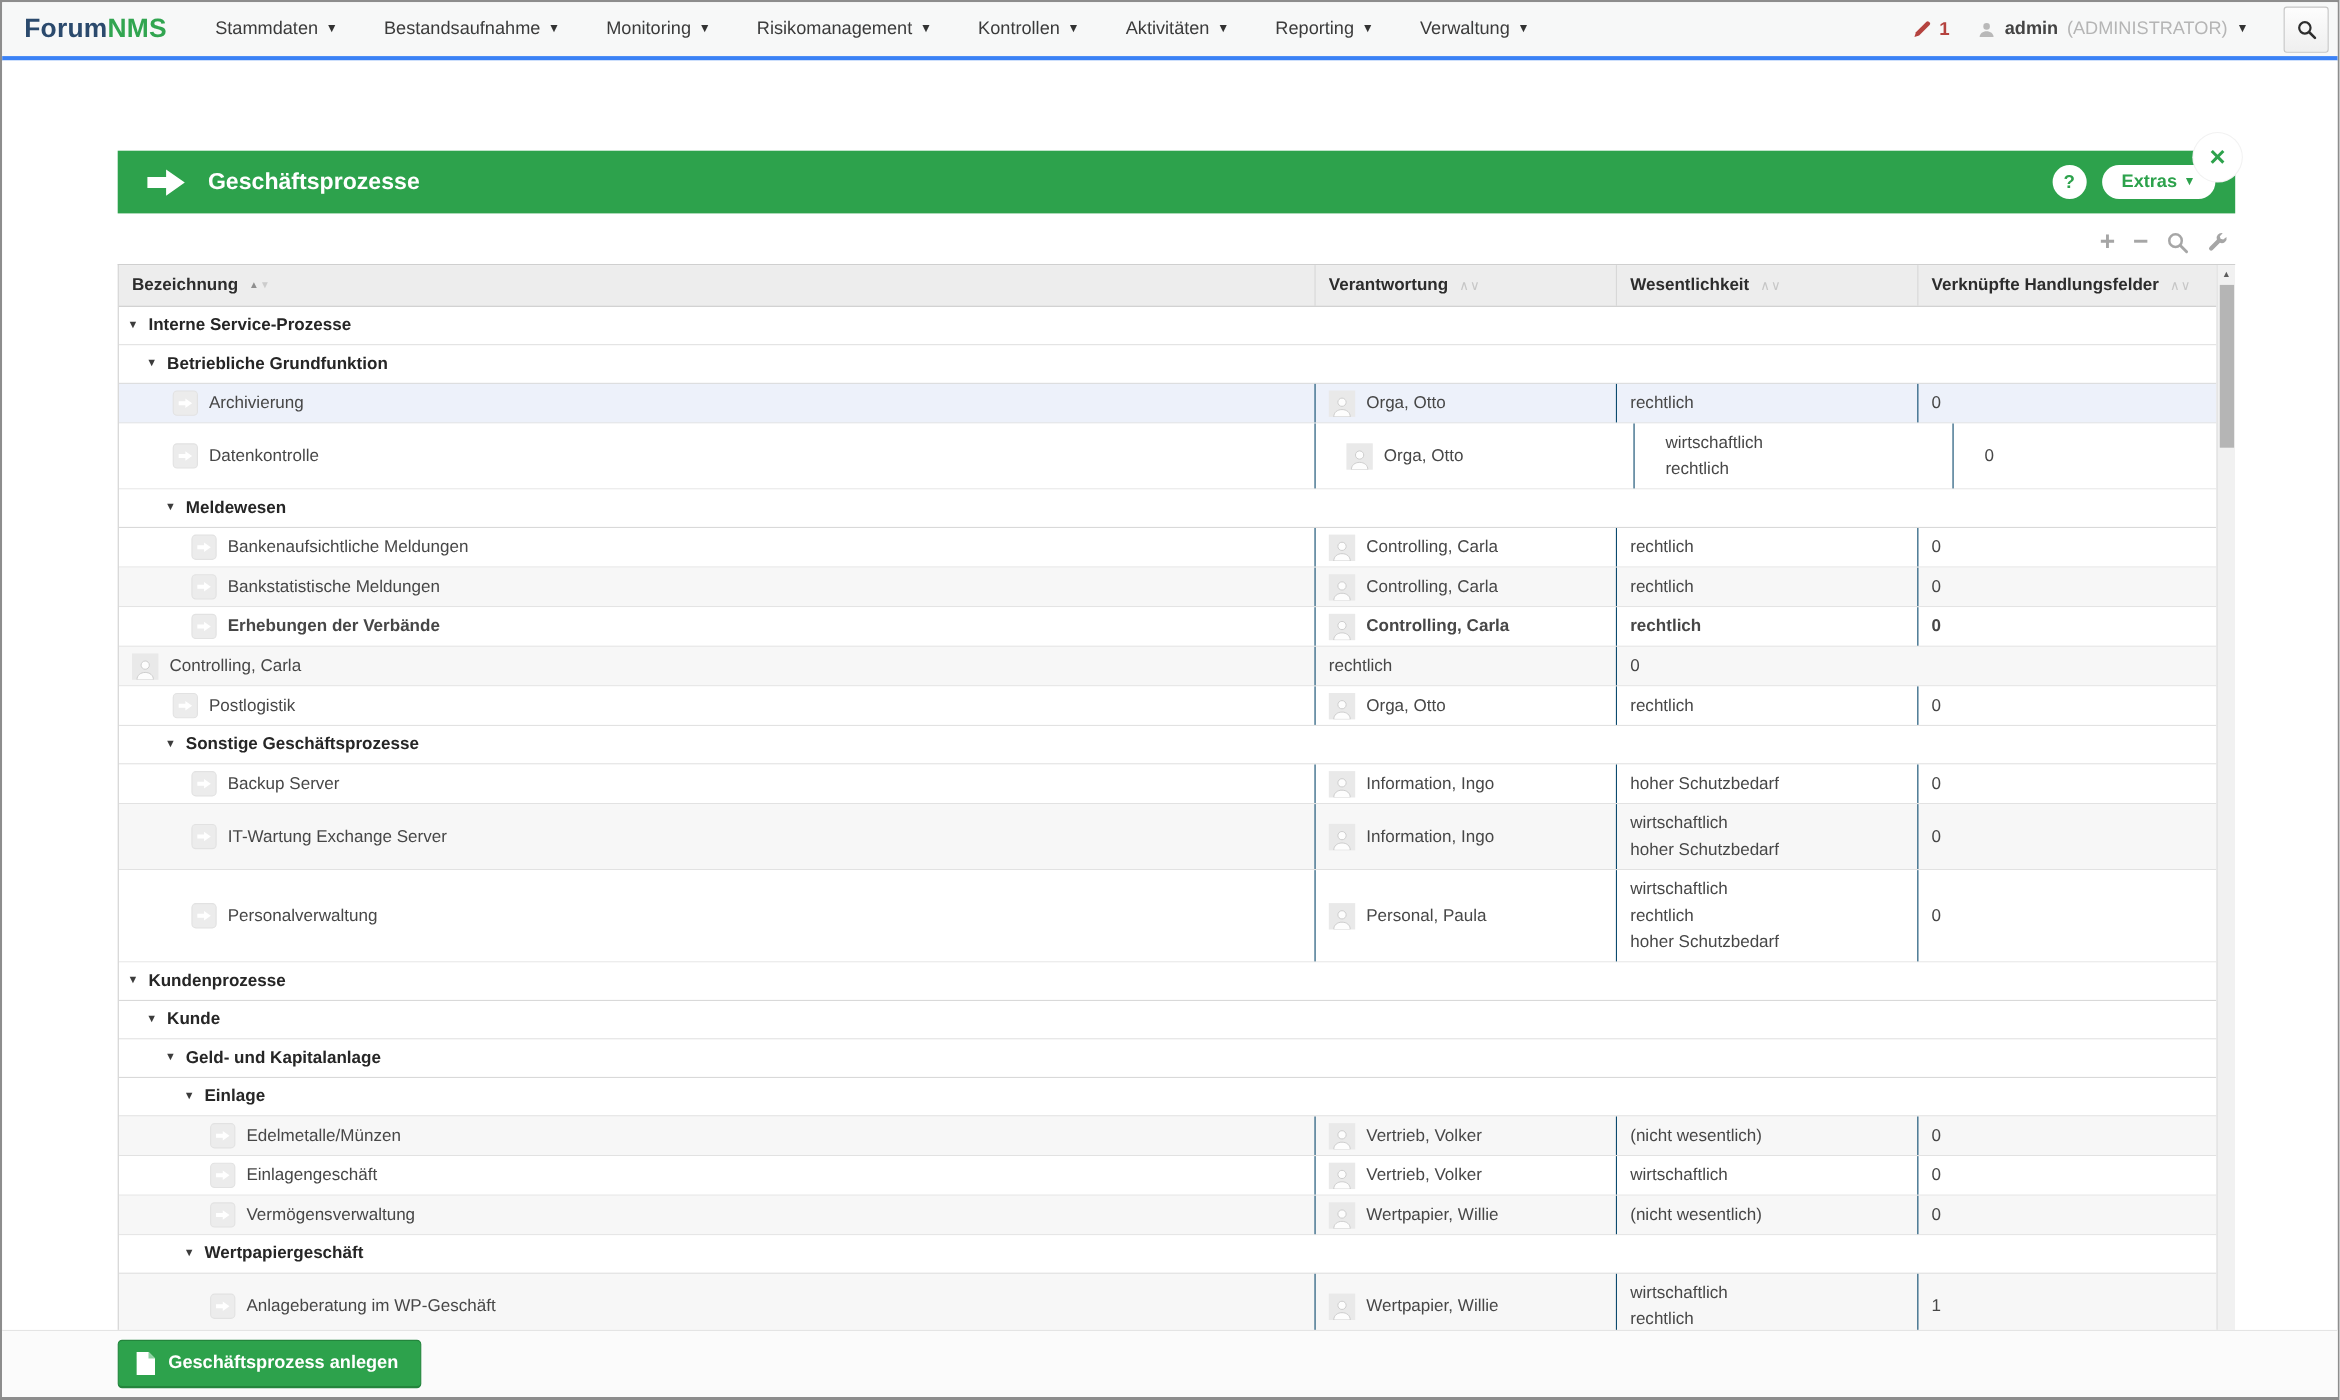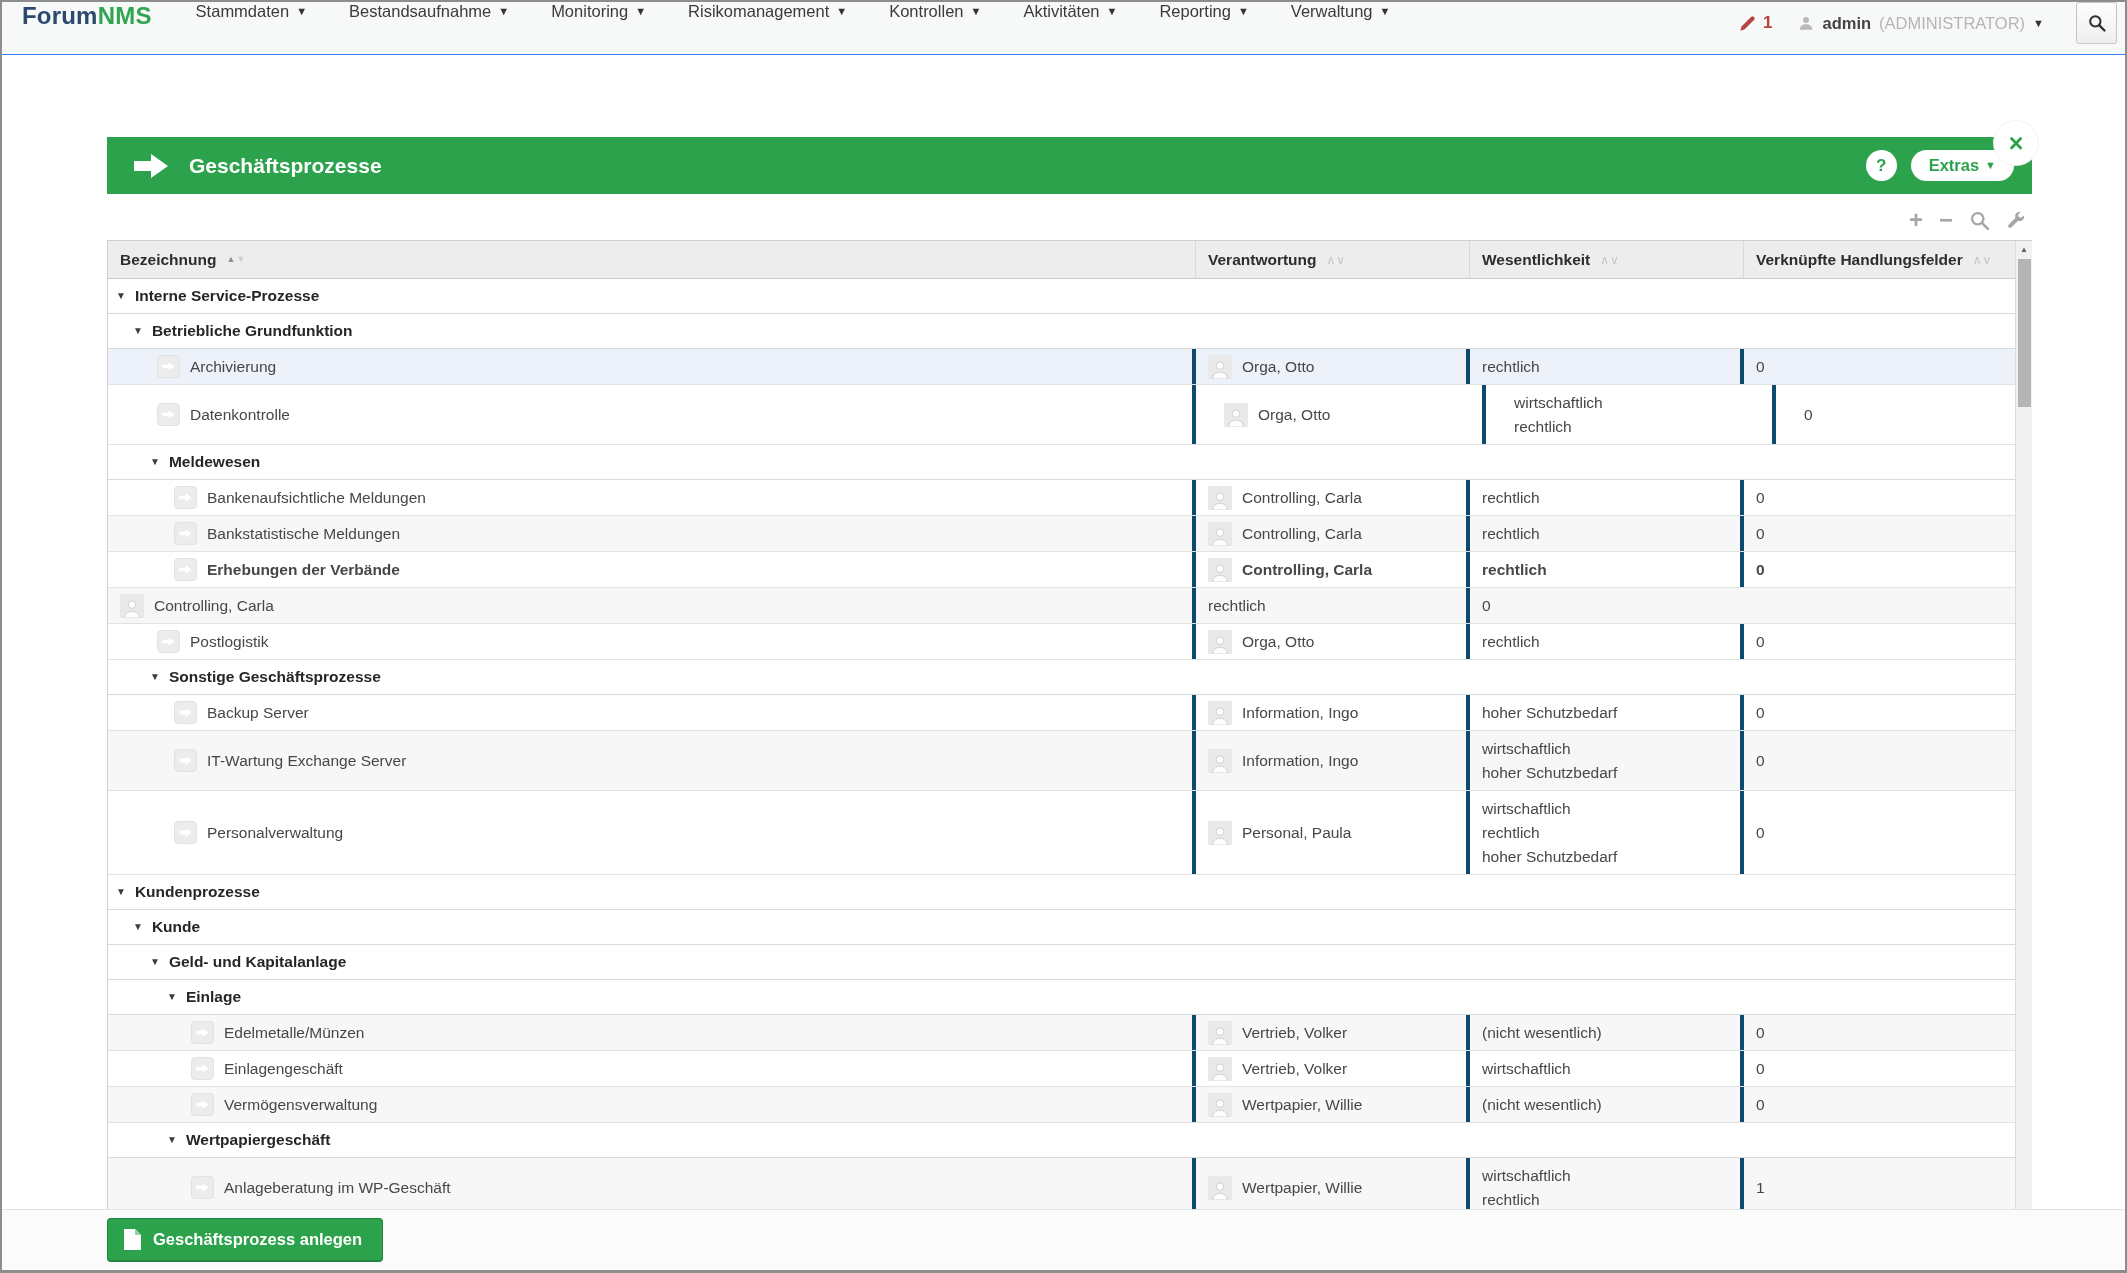--- a/index.html
+++ b/index.html
@@ -7,22 +7,22 @@
     --nav-bg:#f7f8f8; --border:#e2e2e2; --border-strong:#d2d2d2;
     --shade:#f7f7f7; --sel:#edf1fa; --txt:#3f3f3f; --txt-dark:#222;
     --muted:#a9a9a9; --icon-gray:#a6a6a6;
   }
   *{box-sizing:border-box; margin:0; padding:0;}
   html,body{width:2127px; height:1273px; overflow:hidden;}
   body{font-family:"Liberation Sans", sans-serif; color:var(--txt); background:#fff;}
   .viewport{width:2127px; height:1273px; border:2px solid #8d8d8d; border-bottom-width:3px;
     display:flex; flex-direction:column; background:#fff; position:relative;}
   
-  .navbar{height:53px; background:var(--nav-bg); border-bottom:1px solid #3b82f6;
-    display:flex; align-items:flex-start; padding:0 8px 0 20px; flex:0 0 auto;}
+  .navbar{height:53px; background:var(--nav-bg); border-bottom:4px solid #3b82f6;
+    display:flex; align-items:center; padding:0 8px 0 20px; flex:0 0 auto;}
   .logo{font-size:24px; font-weight:bold; letter-spacing:.2px; margin-right:44px; cursor:pointer;}
   .logo .p1{color:var(--navy);} .logo .p2{color:#31a550;}
   .nav-menus{display:flex; align-items:center; gap:42px;}
   .nav-item{font-size:16.5px; color:#3b3b3b; display:flex; align-items:center; gap:7px; cursor:pointer;}
   .caret{font-size:11px; color:#333; line-height:1;}
   .nav-right{margin-left:auto; display:flex; align-items:center; gap:26px;}
   .edit-ind{display:flex; align-items:center; gap:6px; color:var(--red); font-weight:bold; font-size:17px;}
   .user{display:flex; align-items:center; gap:8px; font-size:16.5px; cursor:pointer;}
   .user .uname{color:#444; font-weight:bold;}
   .user .urole{color:#b5b5b5;}
@@ -58,21 +58,21 @@
     padding-left:12px; border-right:1px solid #d8d8d8; gap:10px; cursor:pointer;}
   .th:last-child{border-right:none;}
   .sort{display:flex; gap:1px; font-size:9px; line-height:1;}
   .sort .a1{color:#8f8f8f;} .sort .a2{color:#cccccc;}
   .sortc{display:flex; gap:1px; font-size:12px; line-height:1; color:#c6c6c6; font-weight:normal;}
   .row{display:grid; grid-template-columns:1088px 274px 274px 1fr; border-bottom:1px solid var(--border); background:#fff;}
   .row.group{display:flex; align-items:center; height:35px; border-bottom:1px solid #d9d9d9; cursor:pointer;}
   .gname{font-weight:bold; font-size:15.5px; color:#262626; display:flex; align-items:center; gap:9px;}
   .tri{font-size:10px; color:#3c3c3c; line-height:1;}
   .cell{display:flex; align-items:center; padding-left:12px; font-size:15.5px; color:#474747;
-    border-right:4px solid #0c4a6e; gap:10px;}
+    border-right:1px solid #0c4a6e; gap:10px;}
   .cell:last-child{border-right:none;}
   .cell.name{cursor:pointer;}
   .state-shaded{background:var(--shade);}
   .state-selected{background:var(--sel);}
   .mat{display:flex; flex-direction:column; justify-content:center; gap:4px; line-height:20px;}
   .proc-ico{width:23px; height:23px; border-radius:4px; background:#ececec; border:1px solid #e2e2e2;
     display:flex; align-items:center; justify-content:center; flex:0 0 auto;}
   .person-ico{width:24px; height:24px; background:#e9e9e9; display:flex; align-items:flex-end;
     justify-content:center; overflow:hidden; flex:0 0 auto;}
   .row.partial .cell{align-items:flex-start; padding-top:5px;}

